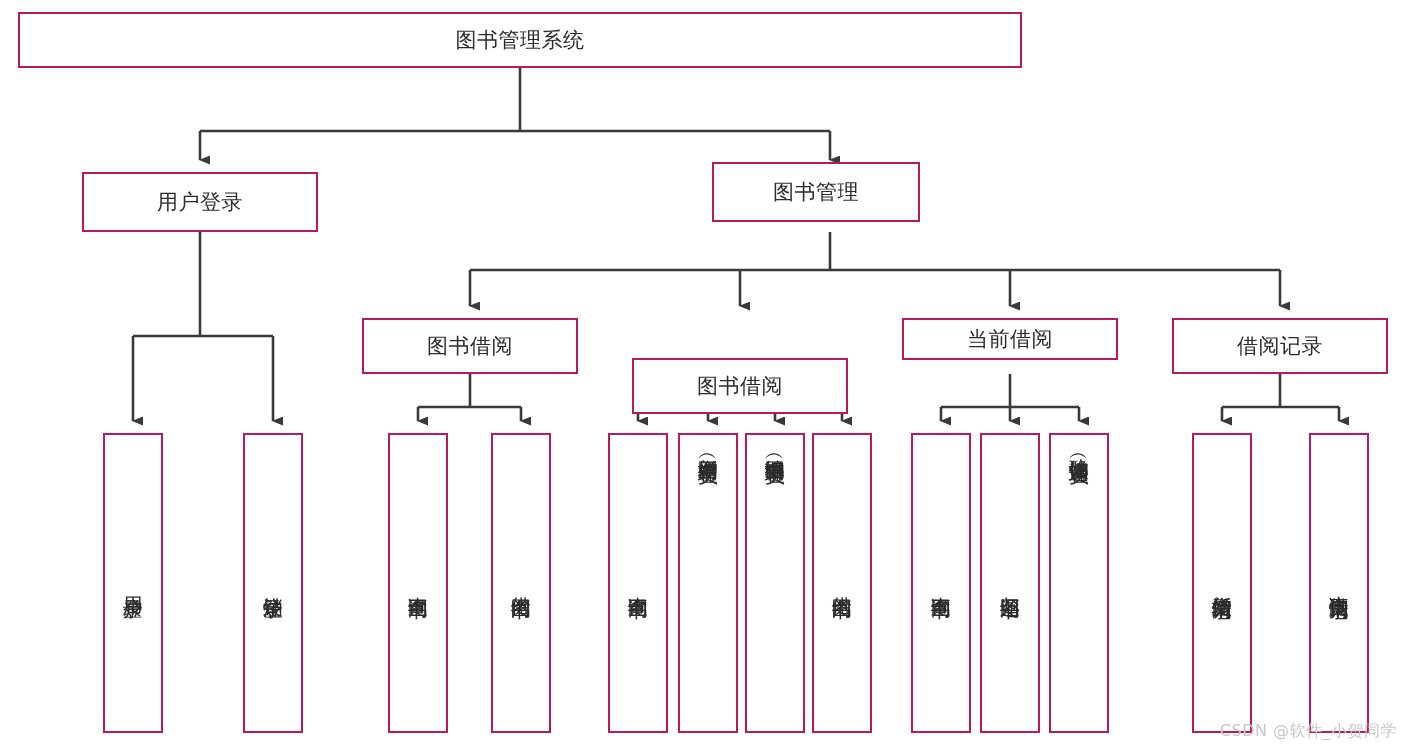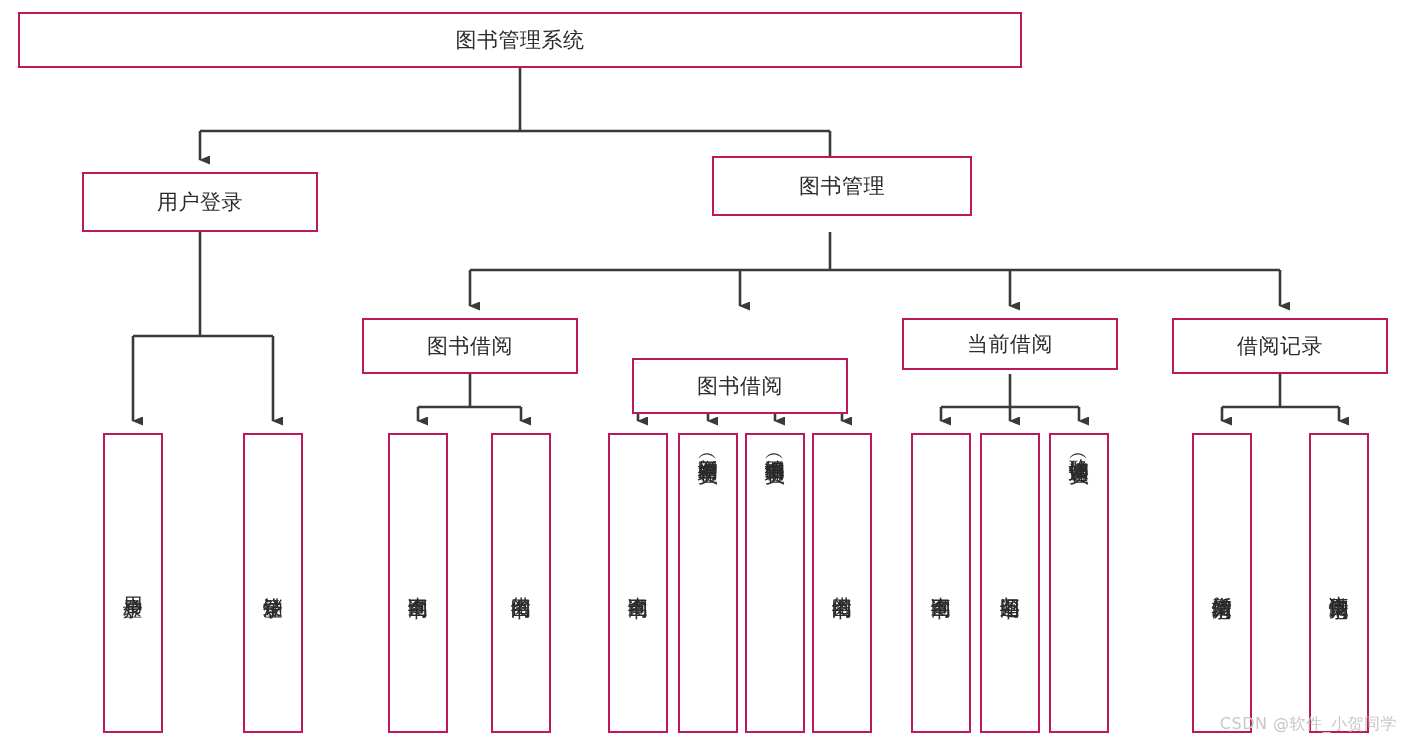--- a/index.html
+++ b/index.html
@@ -63,21 +63,21 @@
     justify-content: center;
     padding-top: 8px;
   }
   .leaf-box.centered {
     align-items: center;
     padding-top: 0;
   }
   #watermark {
     position: absolute;
     right: 8px;
-    bottom: 12px;
+    bottom: 5px;
     font-size: 16px;
     color: #c8c8c8;
     white-space: nowrap;
     letter-spacing: 0.5px;
     pointer-events: none;
   }
 </style>
 </head>
 <body>
 
@@ -133,31 +133,31 @@
     </g>
   </svg>
 
   <div class="node-box" style="left:18px; top:12px; width:1004px; height:56px;">
     <span class="node-label-h">图书管理系统</span>
   </div>
 
   <div class="node-box" style="left:82px; top:172px; width:236px; height:60px;">
     <span class="node-label-h">用户登录</span>
   </div>
-  <div class="node-box" style="left:712px; top:156px; width:260px; height:60px;">
+  <div class="node-box" style="left:712px; top:162px; width:208px; height:60px;">
     <span class="node-label-h">图书管理</span>
   </div>
 
   <div class="node-box" style="left:362px; top:318px; width:216px; height:56px;">
     <span class="node-label-h">图书借阅</span>
   </div>
   <div class="node-box" style="left:632px; top:318px; width:216px; height:56px;margin-top:40px;">
     <span class="node-label-h">图书借阅</span>
   </div>
-  <div class="node-box" style="left:902px; top:318px; width:216px; height:52px;">
+  <div class="node-box" style="left:902px; top:318px; width:216px; height:42px;">
     <span class="node-label-h">当前借阅</span>
   </div>
   <div class="node-box" style="left:1172px; top:318px; width:216px; height:56px;">
     <span class="node-label-h">借阅记录</span>
   </div>
 
   <div class="node-box leaf-box centered" style="left:103px; top:433px; width:60px; height:300px;">
     <span class="node-label-v">用户登录</span>
   </div>
   <div class="node-box leaf-box centered" style="left:243px; top:433px; width:60px; height:300px;">

